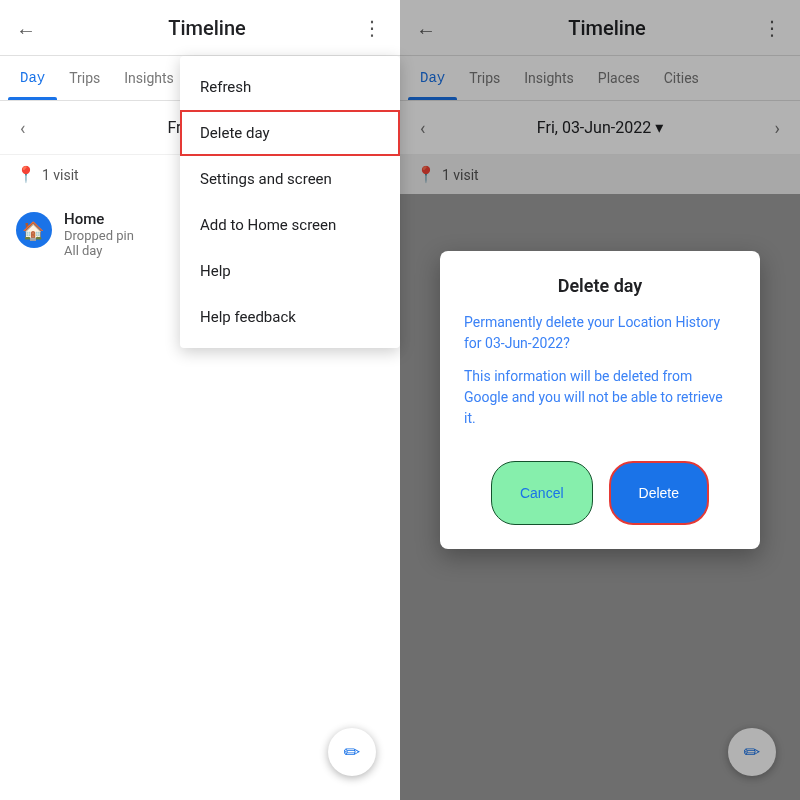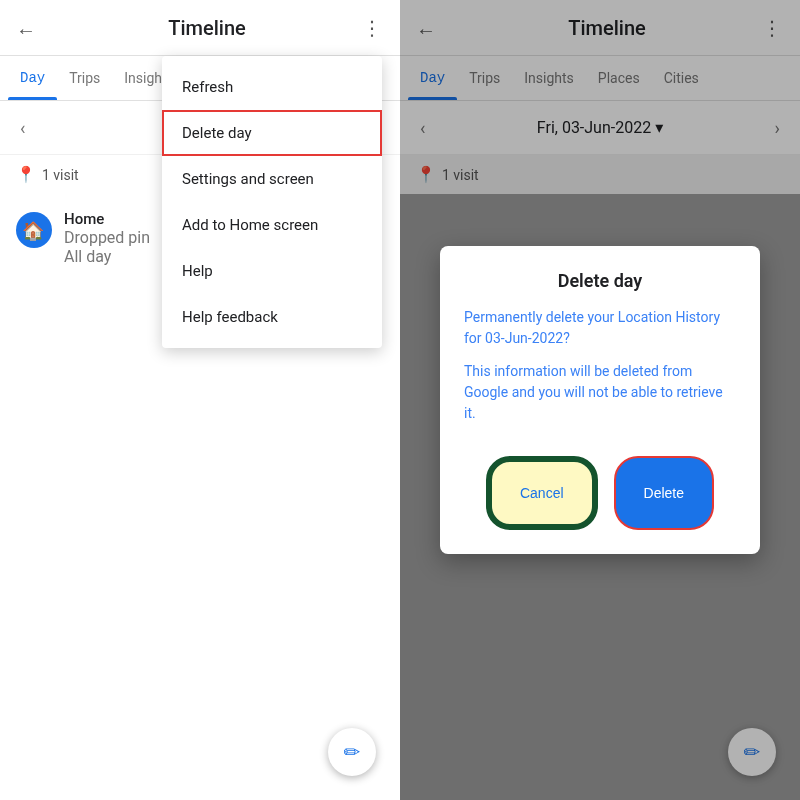--- a/index.html
+++ b/index.html
@@ -141,21 +141,21 @@
       font-size: 18px;
     }
 
     .item-text .item-title {
       font-size: 15px;
       font-weight: 500;
       color: #202124;
     }
 
     .item-text .item-sub {
-      font-size: 16px;
+      font-size: 13px;
       color: #777;
     }
 
     .fab {
       position: absolute;
       bottom: 24px;
       right: 24px;
       width: 48px;
       height: 48px;
       border-radius: 50%;
@@ -169,21 +169,21 @@
 
     .fab-icon {
       color: #1a73e8;
       font-size: 20px;
     }
 
     
     .dropdown-menu {
       position: absolute;
       top: 56px;
-      right: 18px;
+      right: 0;
       width: 220px;
       background: #fff;
       box-shadow: 0 4px 16px rgba(0,0,0,0.2);
       border-radius: 4px;
       z-index: 100;
       padding: 8px 0;
     }
 
     .menu-item {
       padding: 14px 20px;
@@ -289,23 +289,23 @@
 
     .dialog-actions {
       display: flex;
       justify-content: center;
       gap: 16px;
       margin-top: 8px;
     }
 
     .btn-cancel {
       padding: 23px 28px;
-      border: 6px solid #14532d;
+      border: 1px solid #14532d;
       border-radius: 24px;
-      background: #fef9c3;
+      background: #86efac;
       color: #1a73e8;
       font-size: 14px;
       font-weight: 500;
       cursor: pointer;
     }
 
     .btn-delete {
       padding: 10px 28px;
       border: 2px solid #e53935;
       border-radius: 24px;

